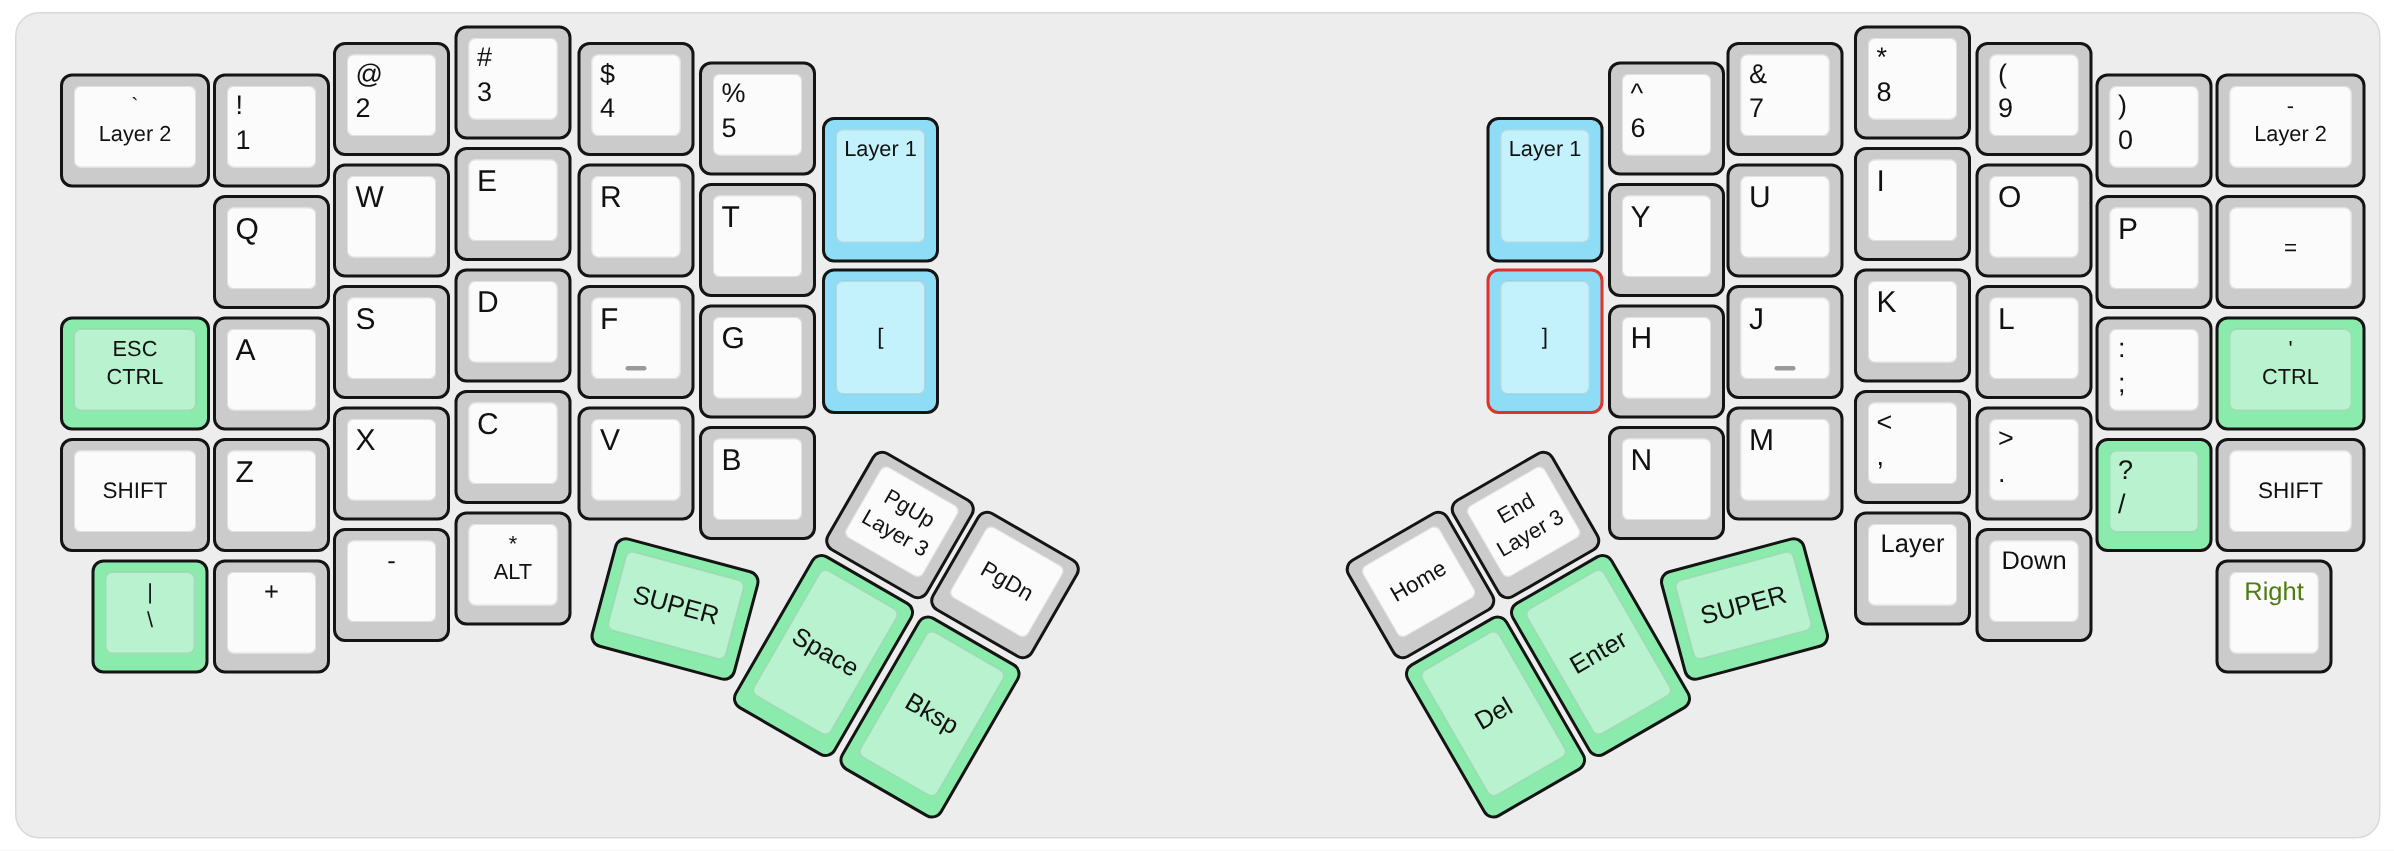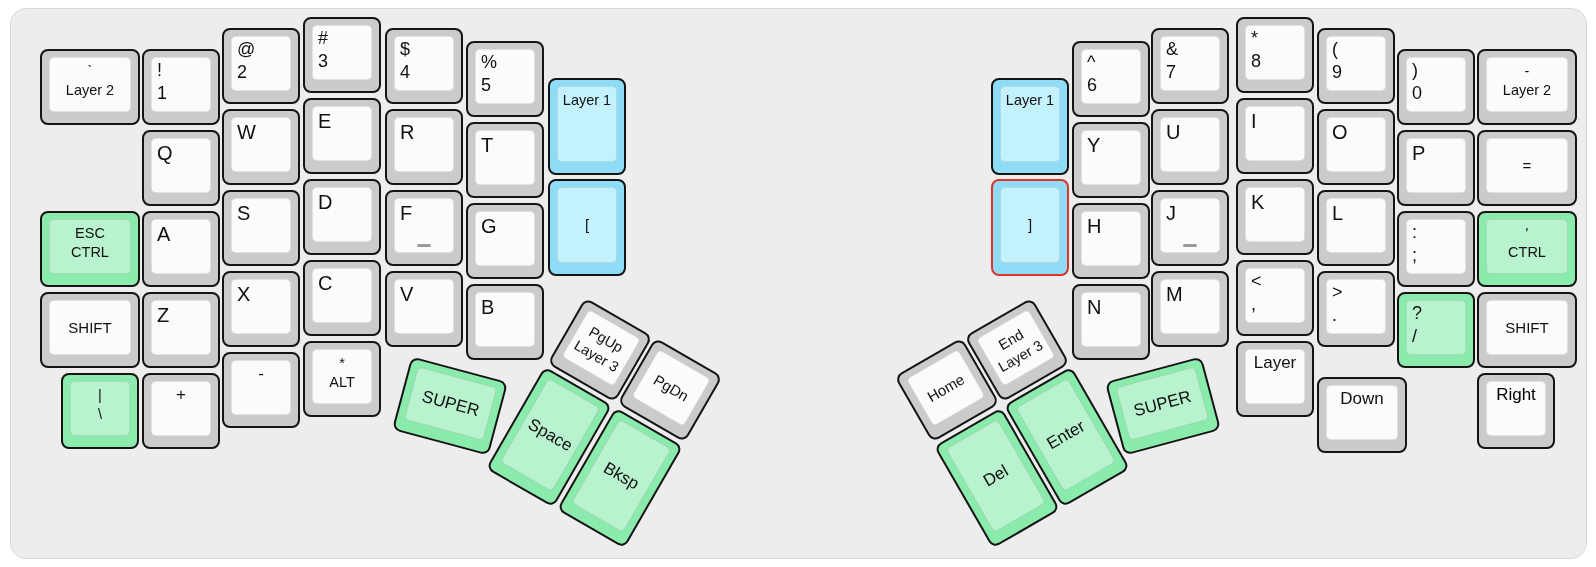--- a/index.html
+++ b/index.html
@@ -335,21 +335,21 @@
       <div class="keytop s-letter" style="background: rgb(251, 251, 251); color: rgb(17, 17, 17);">
         <span class="lbl">L</span>
       </div>
     </div>
     <div class="key" style="background: rgb(203, 203, 203); border-color: rgb(20, 20, 20); width: 78px; height: 76px; left: 1317px; top: 271px;">
       <div class="keytop s-pair" style="background: rgb(251, 251, 251); color: rgb(17, 17, 17);">
         <span class="lbl">&gt;</span>
         <span class="lbl">.</span>
       </div>
     </div>
-    <div class="key" style="background: rgb(203, 203, 203); border-color: rgb(20, 20, 20); width: 90px; height: 76px; left: 1317px; top: 352px; margin-top: 25px;">
+    <div class="key" style="background: rgb(203, 203, 203); border-color: rgb(20, 20, 20); width: 78px; height: 76px; left: 1317px; top: 352px;">
       <div class="keytop s-top" style="background: rgb(251, 251, 251); color: rgb(17, 17, 17);">
         <span class="lbl">Down</span>
       </div>
     </div>
     <div class="key" style="background: rgb(203, 203, 203); border-color: rgb(20, 20, 20); width: 78px; height: 76px; left: 1397px; top: 49px;">
       <div class="keytop s-pair" style="background: rgb(251, 251, 251); color: rgb(17, 17, 17);">
         <span class="lbl">)</span>
         <span class="lbl">0</span>
       </div>
     </div>
@@ -386,21 +386,21 @@
         <span class="lbl">'</span>
         <span class="lbl">CTRL</span>
       </div>
     </div>
     <div class="key" style="background: rgb(203, 203, 203); border-color: rgb(20, 20, 20); width: 100px; height: 76px; left: 1477px; top: 292px;">
       <div class="keytop s-center" style="background: rgb(251, 251, 251); color: rgb(17, 17, 17);">
         <span class="lbl">SHIFT</span>
       </div>
     </div>
     <div class="key" style="background: rgb(203, 203, 203); border-color: rgb(20, 20, 20); width: 78px; height: 76px; left: 1477px; top: 373px;">
-      <div class="keytop s-top" style="background: rgb(251, 251, 251); color: #000000;">
+      <div class="keytop s-top" style="background: rgb(251, 251, 251); color: #4d7c0f;">
         <span class="lbl">Right</span>
       </div>
     </div>
     <div class="key" style="background: rgb(138, 235, 172); border-color: rgb(20, 20, 20); width: 100px; height: 76px; left: 1163px; top: 406px; transform: translate(-50%, -50%) rotate(-15deg);">
       <div class="keytop s-centerlg" style="background: rgb(185, 242, 206); color: rgb(17, 17, 17);">
         <span class="lbl">SUPER</span>
       </div>
     </div>
     <div class="key" style="background: rgb(203, 203, 203); border-color: rgb(20, 20, 20); width: 78px; height: 76px; left: 1017px; top: 350px; transform: translate(-50%, -50%) rotate(-30deg);">
       <div class="keytop s-stackmid" style="background: rgb(251, 251, 251); color: rgb(17, 17, 17);">

